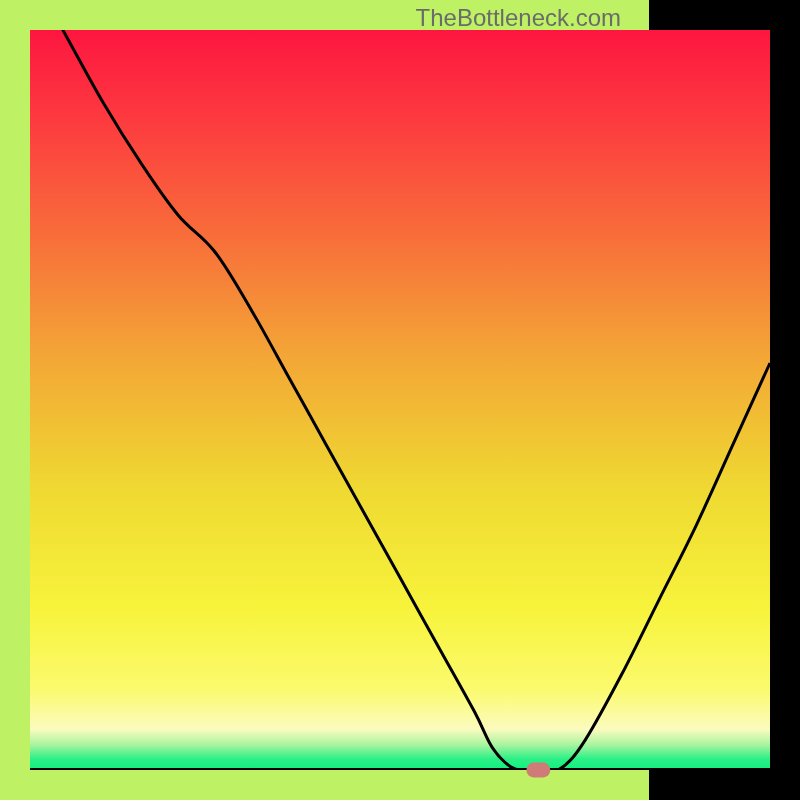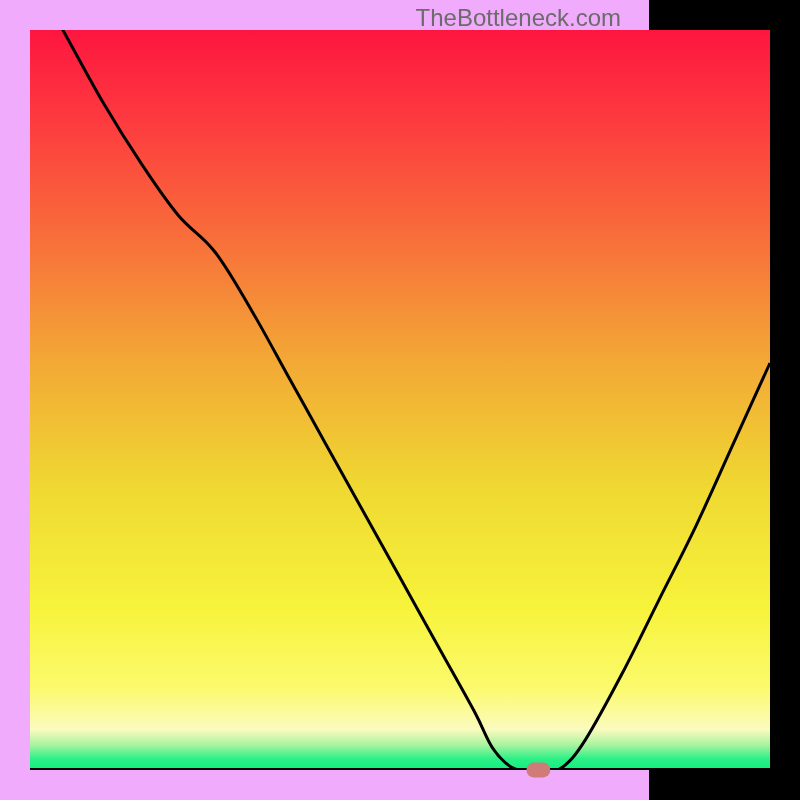--- a/index.html
+++ b/index.html
@@ -7,21 +7,21 @@
     padding: 0;
     width: 800px;
     height: 800px;
     background: #000;
     overflow: hidden;
   }
   .frame {
     position: relative;
     width: 649px;
     height: 800px;
-    background: #f0abfc;
+    background: #bef264;
   }
   .watermark {
     position: absolute;
     top: 4px;
     right: 28px;
     font-family: Arial, Helvetica, sans-serif;
     font-size: 24px;
     font-weight: 500;
     color: #6b6b6a;
     letter-spacing: 0px;

